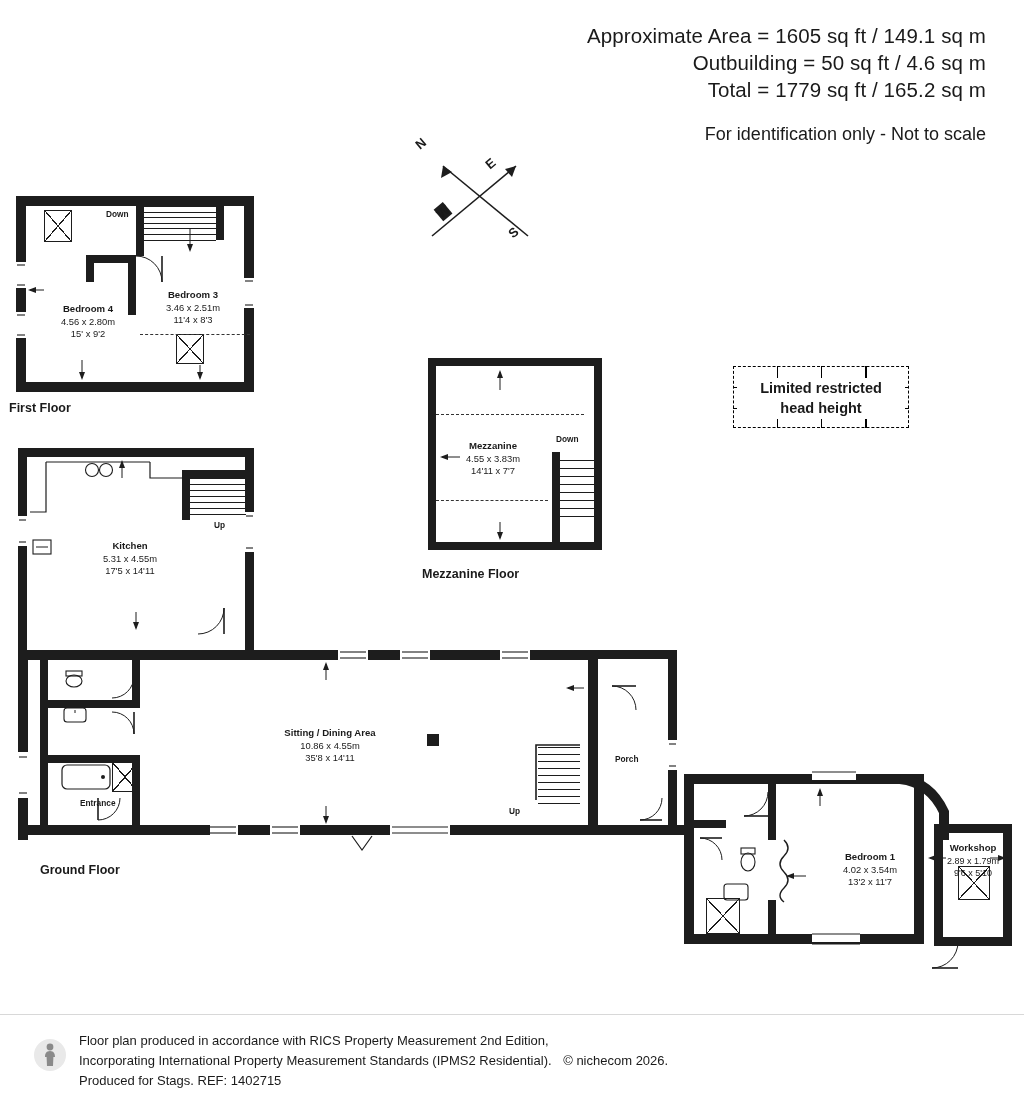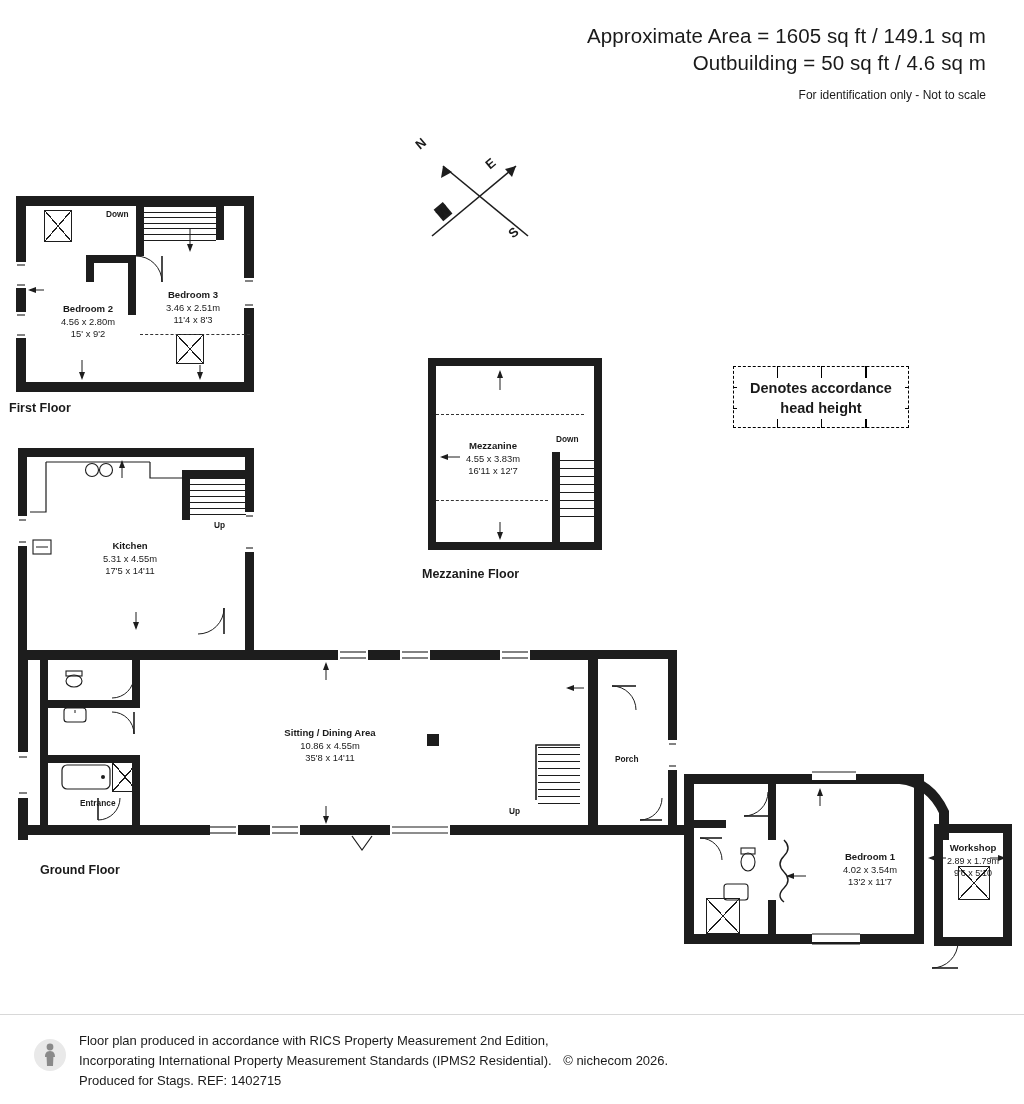--- a/index.html
+++ b/index.html
@@ -26,22 +26,22 @@
     right: 38px;
     text-align: right;
     line-height: 1.32;
   }
   .area-summary div.big {
     font-size: 20.5px;
     letter-spacing: 0.1px;
     white-space: nowrap;
   }
   .area-summary div.note {
-    font-size: 12px;
-    margin-top: 12px;
+    font-size: 18px;
+    margin-top: 20px;
     white-space: nowrap;
   }
   
   .key-box {
     position: absolute;
     left: 733px;
     top: 366px;
     width: 176px;
     height: 62px;
   }
@@ -147,27 +147,28 @@
   }
 </style>
 </head>
 <body>
 
 <div class="plan">
 
   <div class="area-summary">
     <div class="big">Approximate Area = 1605 sq ft / 149.1 sq m</div>
     <div class="big">Outbuilding = 50 sq ft / 4.6 sq m</div>
+    <div class="big">Total = 1779 sq ft / 165.2 sq m</div>
     <div class="note">For identification only - Not to scale</div>
   </div>
 
   <div class="key-box">
     <div class="hatch"></div>
     <div class="key-label">
-      <span>Denotes accordance</span><br>
+      <span>Limited restricted</span><br>
       <span>head height</span>
     </div>
   </div>
 
   <div class="compass">
     <span class="c-lbl n">N</span>
     <span class="c-lbl e">E</span>
     <span class="c-lbl w">W</span>
     <span class="c-lbl s">S</span>
   </div>
@@ -226,21 +227,21 @@
       <polygon points="82,380 79,372 85,372" fill="#1d1d1d"></polygon>
       <line x1="200" y1="365" x2="200" y2="378" stroke="#1d1d1d" stroke-width="1"></line>
       <polygon points="200,380 197,372 203,372" fill="#1d1d1d"></polygon>
       <line x1="30" y1="290" x2="44" y2="290" stroke="#1d1d1d" stroke-width="1"></line>
       <polygon points="28,290 36,287 36,293" fill="#1d1d1d"></polygon>
       <path d="M136 256 A 26 26 0 0 1 162 282" fill="none" stroke="#1d1d1d" stroke-width="1"></path>
       <line x1="162" y1="282" x2="162" y2="256" stroke="#1d1d1d" stroke-width="1.6"></line>
     </svg>
 
     <div class="room-label" style="left:28px; top:303px; width:120px;">
-      <div class="rname">Bedroom 2</div>
+      <div class="rname">Bedroom 4</div>
       <div>4.56 x 2.80m</div>
       <div>15' x 9'2</div>
     </div>
     <div class="room-label" style="left:137px; top:289px; width:112px;">
       <div class="rname">Bedroom 3</div>
       <div>3.46 x 2.51m</div>
       <div>11'4 x 8'3</div>
     </div>
     <div class="floor-caption" style="left:9px; top:401px;">First Floor</div>
   </div>
@@ -272,21 +273,21 @@
       <polygon points="500,370 497,378 503,378" fill="#1d1d1d"></polygon>
       <line x1="500" y1="522" x2="500" y2="538" stroke="#1d1d1d" stroke-width="1"></line>
       <polygon points="500,540 497,532 503,532" fill="#1d1d1d"></polygon>
       <line x1="442" y1="457" x2="460" y2="457" stroke="#1d1d1d" stroke-width="1"></line>
       <polygon points="440,457 448,454 448,460" fill="#1d1d1d"></polygon>
     </svg>
 
     <div class="room-label" style="left:428px; top:440px; width:130px;">
       <div class="rname">Mezzanine</div>
       <div>4.55 x 3.83m</div>
-      <div>16'11 x 12'7</div>
+      <div>14'11 x 7'7</div>
     </div>
     <div class="floor-caption" style="left:422px; top:567px;">Mezzanine Floor</div>
   </div>
 
   <div>
 
     <div class="w" style="left:18px;  top:448px; width:236px; height:9px;"></div>
     <div class="w" style="left:18px;  top:448px; width:9px;  height:215px;"></div>
     <div class="w" style="left:245px; top:448px; width:9px;  height:205px;"></div>
 

